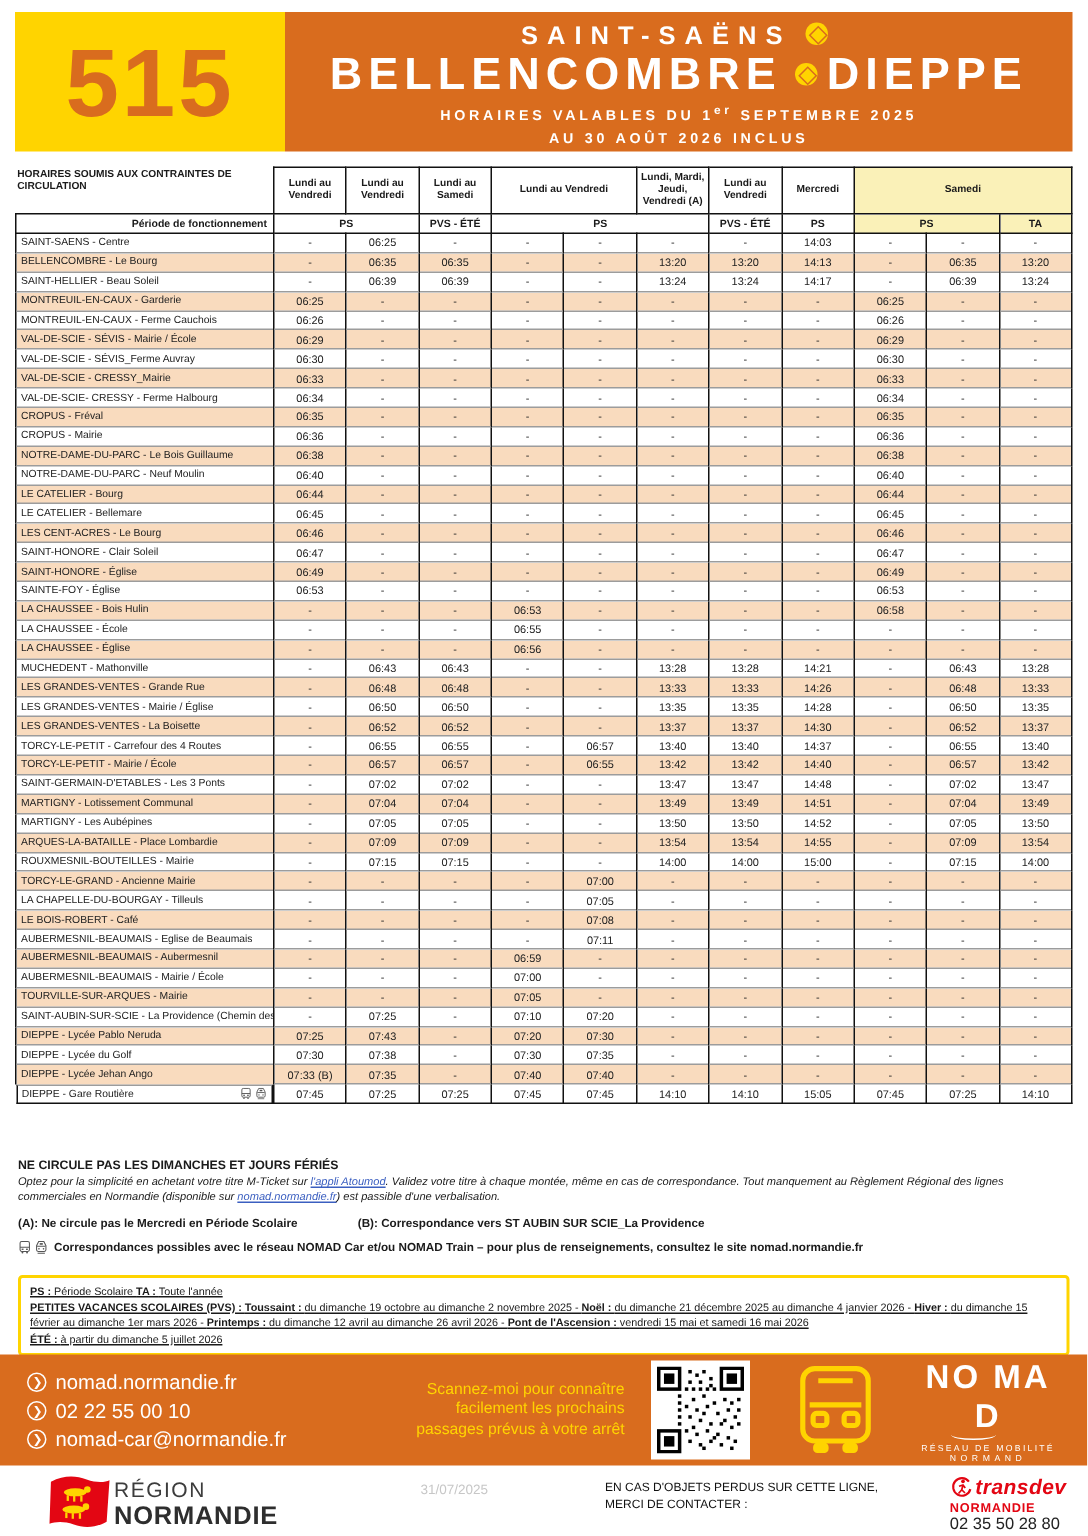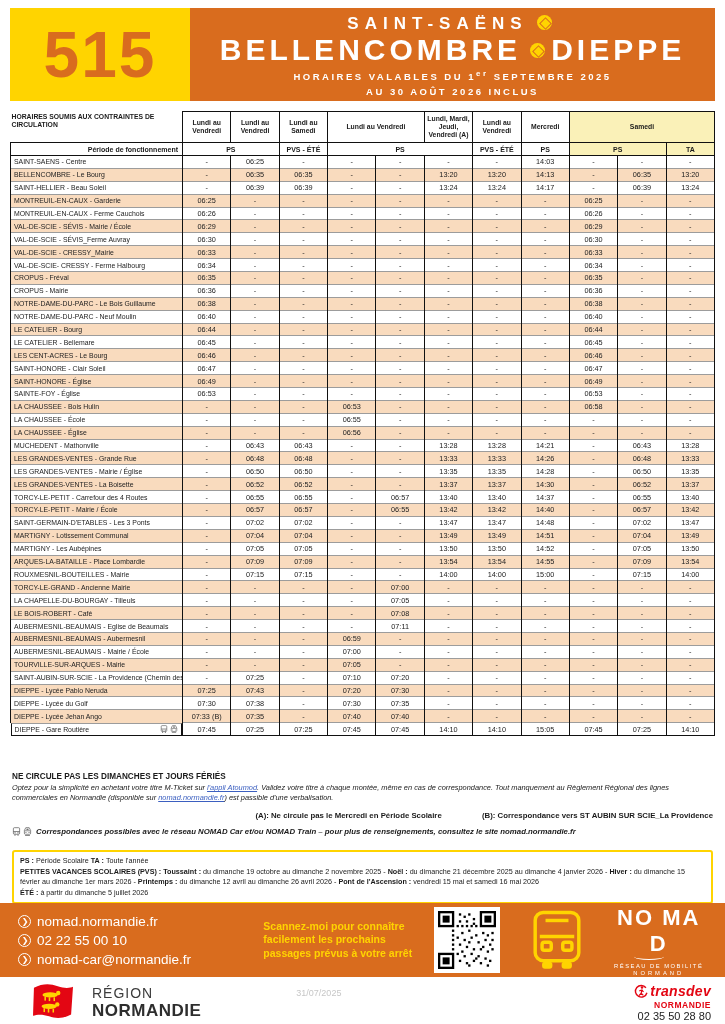--- a/index.html
+++ b/index.html
@@ -39,58 +39,58 @@
   .tt tbody td.stop.with-icons { display:flex; align-items:center; justify-content:space-between; height:12.9px; border-top:0.6px solid #9c9c9c;}
   .micon { display:inline-block; width:9px; height:9px; color:#555; }
   .micon svg { width:100%; height:100%; display:block; }
   .icon-pair { display:inline-flex; gap:2px; align-items:center; }
 
   
   .notes { margin:32px 12px 0 12px; }
   .notes .headline { font-size:8.2px; font-weight:bold;margin-top:36px; }
   .notes .ticket { font-size:7.4px; font-weight:normal; font-style:italic; margin-top:2px; line-height:1.3; }
   .lnk { color:var(--link-blue); text-decoration:underline; cursor:pointer; }
-  .notes .ab { font-size:7.8px; font-weight:bold; margin-top:9px;text-align:right; }
+  .notes .ab { font-size:7.8px; font-weight:bold; margin-top:9px; }
   .notes .ab .noteB { margin-left:38px; }
-  .notes .corresp { font-size:7.8px; font-weight:bold; margin-top:7px; display:flex; align-items:flex-end; gap:4px;font-style:italic; }
+  .notes .corresp { font-size:7.8px; font-weight:bold; margin-top:7px; display:flex; align-items:flex-end; gap:4px; }
 
   
   .legend { margin:14px 12px 0 12px; border:2px solid var(--yellow); border-radius:3px;
-            padding:4px 6px; font-size:7.2px; line-height:1.45; }
+            padding:4px 6px; font-size:7.2px; line-height:1.45;text-decoration:underline; }
 
   
   .band { position:absolute; left:0; right:0; top:903px; height:74px; background:var(--orange);
           display:flex; align-items:center; padding:0 18px; color:#fff; }
   .contacts { width:252px; }
   .contact { display:flex; align-items:center; gap:6px; font-size:13.5px; margin:4px 0; }
   .chev { width:13px; height:13px; border-radius:50%; border:1.5px solid #fff; color:#fff;
           font-size:8px; display:flex; align-items:center; justify-content:center; flex:none; padding-left:1px; }
-  .scan { width:172px; text-align:left; color:var(--yellow); font-weight:bold; font-size:10.5px; line-height:1.25;margin-left:21px; }
+  .scan { width:172px; text-align:right; color:var(--yellow); font-weight:normal; font-size:10.5px; line-height:1.25;margin-left:21px; }
   .qr { width:66px; height:66px; background:#fff; padding:4px; margin-left:18px; flex:none; }
   .qr svg { width:100%; height:100%; display:block; }
   .busicon { width:58px; height:62px; margin-left:28px; flex:none; }
   .busicon svg { width:100%; height:100%; display:block; }
   .nomad-logo { margin-left:24px; text-align:center; }
   .nomad-word { font-size:22px; font-weight:bold; letter-spacing:2px; position:relative; display:inline-block; }
   .nomad-word .hat { position:absolute; top:-8px; right:-1px; font-size:13px; letter-spacing:0; }
   .nomad-word .smile { position:absolute; left:24px; bottom:-3px; width:30px; height:7px;
           border-bottom:1.8px solid #fff; border-radius:0 0 50% 50%; }
   .nomad-sub { font-size:5.8px; letter-spacing:1.5px; margin-top:6px; }
   .nomad-sub2 { font-size:5.8px; letter-spacing:3px; margin-top:1px; }
 
   
   .bottom { position:absolute; left:0; right:0; top:983px; display:flex; align-items:flex-start; padding:0 14px 0 30px; }
-  .region { display:flex; align-items:center; gap:16px; }
+  .region { display:flex; align-items:center; gap:0; }
   .regionflag { width:46px; height:40px; flex:none; }
   .regionflag svg { width:100%; height:100%; display:block; }
   .regiontext .r1 { font-size:14px; letter-spacing:1px; color:#3c3c3c; }
   .regiontext .r2 { font-size:17px; font-weight:bold; letter-spacing:0.5px; color:#2e2e2e; }
   .gendate { color:#c7c7c7; font-size:9px; margin:5px 0 0 95px; }
   .lost { font-size:8px; color:#111; line-height:1.4; margin:3px 0 0 78px; }
-  .transdev { margin-left:auto; text-align:right; }
+  .transdev { margin-left:auto; text-align:left; }
   .td-top { display:flex; align-items:center; justify-content:flex-end; gap:2px; }
   .td-ico { width:15px; height:15px; }
   .td-ico svg { width:100%; height:100%; display:block; }
   .td-word { color:var(--red); font-size:14px; font-weight:bold; font-style:italic; letter-spacing:0.3px; }
   .td-region { color:var(--red); font-size:8.5px; font-weight:bold; letter-spacing:0.5px; margin-top:1px; }
   .td-phone { color:#222; font-size:11px; margin-top:0px; }
 
   b.lg { font-weight:bold; }
 </style>
 </head>
@@ -972,20 +972,24 @@
               <rect x="22.5" y="27" width="1.6" height="4"></rect>
           </g>
         </svg>
       </div>
       <div class="regiontext">
         <div class="r1">RÉGION</div>
         <div class="r2">NORMANDIE</div>
       </div>
     </div>
     <div class="gendate">31/07/2025</div>
+    <div class="lost">
+      <div>EN CAS D'OBJETS PERDUS SUR CETTE LIGNE,</div>
+      <div>MERCI DE CONTACTER :</div>
+    </div>
     <div class="transdev">
       <div class="td-top">
         <span class="td-ico">
           <svg viewBox="0 0 18 18" fill="none" stroke="#E30613" stroke-width="1.7">
             <path d="M15.5 4.5 A 7 7 0 1 0 16.7 10.5"></path>
             <circle cx="10.8" cy="4.2" r="1.5" fill="#E30613" stroke="none"></circle>
             <path d="M7.6 8.2 L 10.8 7.2 L 12.6 9.6 M10.8 7.2 L 9.8 11 L 7.2 14 M9.8 11 L 12.4 13.6" stroke-width="1.4"></path>
           </svg>
         </span>
         <span class="td-word">transdev</span>

